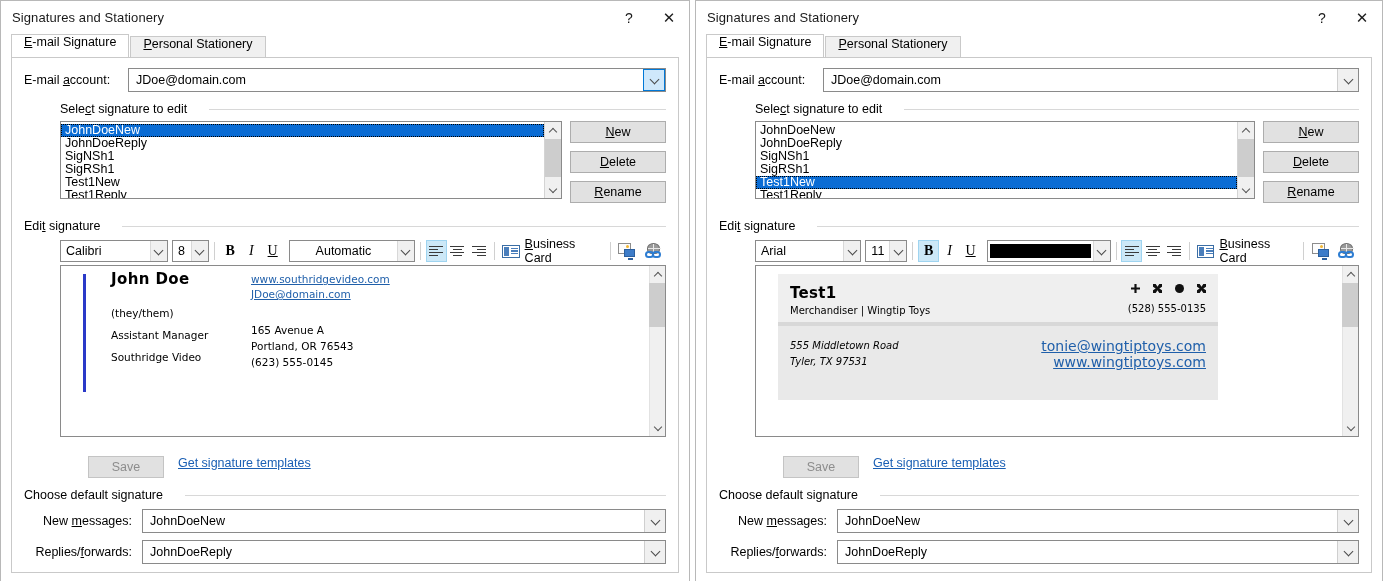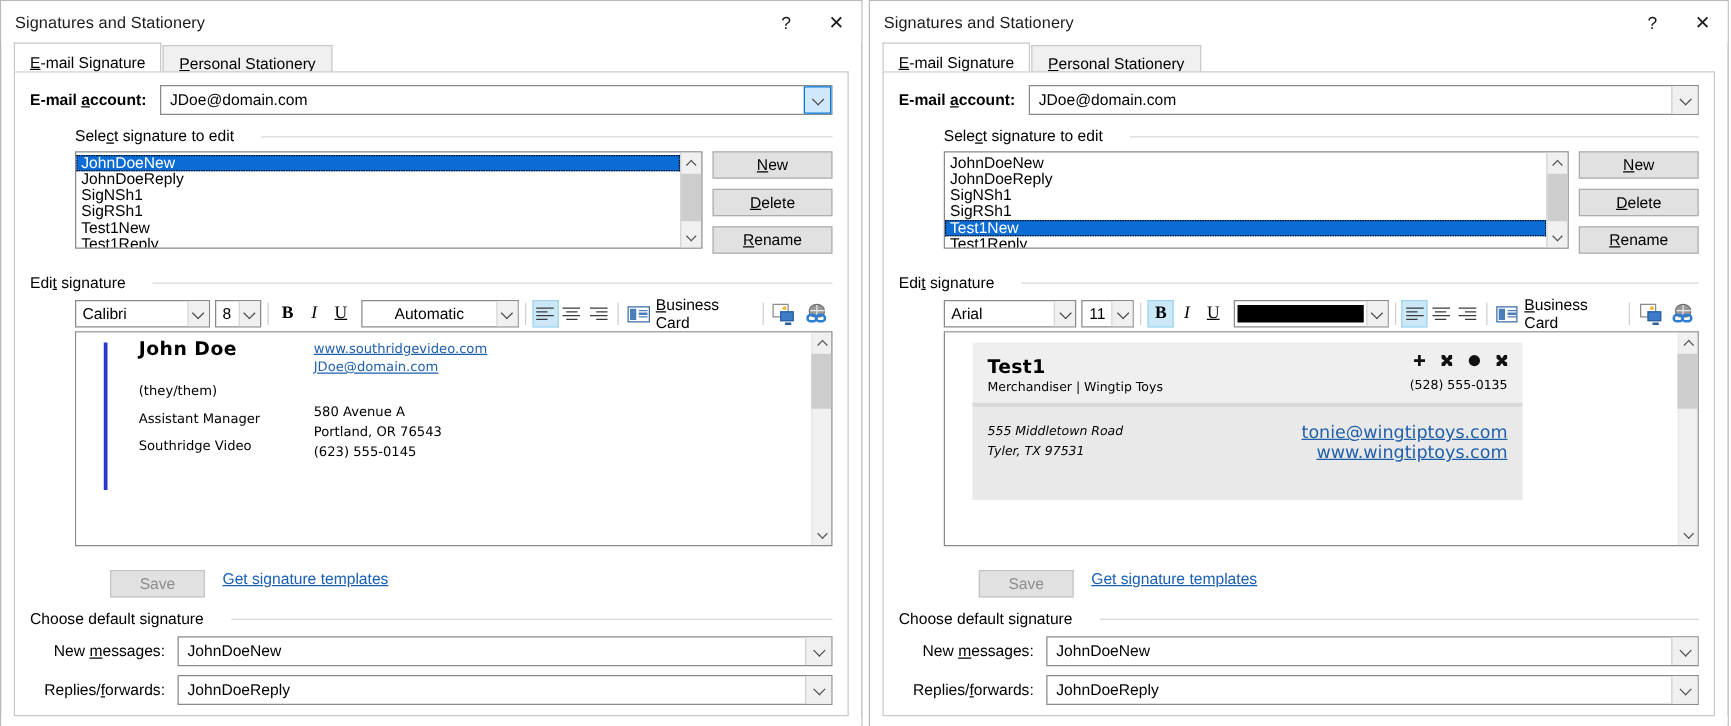--- a/index.html
+++ b/index.html
@@ -42,21 +42,21 @@
 
   
   .tabstrip {
     height: 23px; min-height: 23px;
     margin: 0 10px;
     display: flex; align-items: flex-end;
     position: relative;
   }
   .tab {
     height: 22px; padding: 0 12px;
-    display: flex; align-items: flex-end;
+    display: flex; align-items: flex-start;
     font-size: 12.5px;
     border: 1px solid #c9c9c9;
     background: #f0f0f0;
     border-bottom: none;
     margin-right: 1px;
     position: relative; top: 1px;
     cursor: default;
   }
   .tab.active {
     background: #ffffff;
@@ -73,21 +73,21 @@
     background: #ffffff;
     position: relative;
     padding: 10px 12px 8px 12px;
     display: flex; flex-direction: column;
     z-index: 1;
   }
   .panelbody.rb { padding-top: 10px; }
 
   
   .acct-row { display: flex; align-items: center; margin-bottom: 8px; }
-  .acct-label { font-size: 12.5px; width: 104px; font-weight: bold; }
+  .acct-label { font-size: 12.5px; width: 104px; }
   .combo {
     flex: 1; height: 24px; border: 1px solid #8a8a8a; background: #fff;
     display: flex; align-items: center; position: relative;
   }
   .combo .val { padding-left: 7px; font-size: 12.5px; flex: 1; white-space: nowrap; overflow: hidden; }
   .combo .arrowbox {
     width: 21px; height: 100%; display: flex; align-items: center; justify-content: center;
     background: #f0f0f0; border-left: 1px solid #cfcfcf;
   }
   .combo.focus .arrowbox { background: #cfe8fb; border: 1px solid #0078d7; height: 22px; width: 22px; margin-right:0px; }
@@ -424,21 +424,21 @@
               <div class="jd-col1">(they/them)</div>
               <div class="jd-row-title">
                 <div>Assistant Manager</div>
                 <div>Southridge Video</div>
               </div>
               <div class="jd-col2-links">
                 <span class="lnk">www.southridgevideo.com</span>
                 <span class="lnk">JDoe@domain.com</span>
               </div>
               <div class="jd-col2">
-                <div>580 Avenue A</div>
+                <div>165 Avenue A</div>
                 <div>Portland, OR 76543</div>
                 <div>(623) 555-0145</div>
               </div>
             </div>
             <div class="sig-vscroll">
               <div class="sbtn">
                   <span class="sarrow up"></span>
                 </div>
               <div class="thumbtrack">
                 <div class="thumb" style="top:0px;height:44px;"></div>

